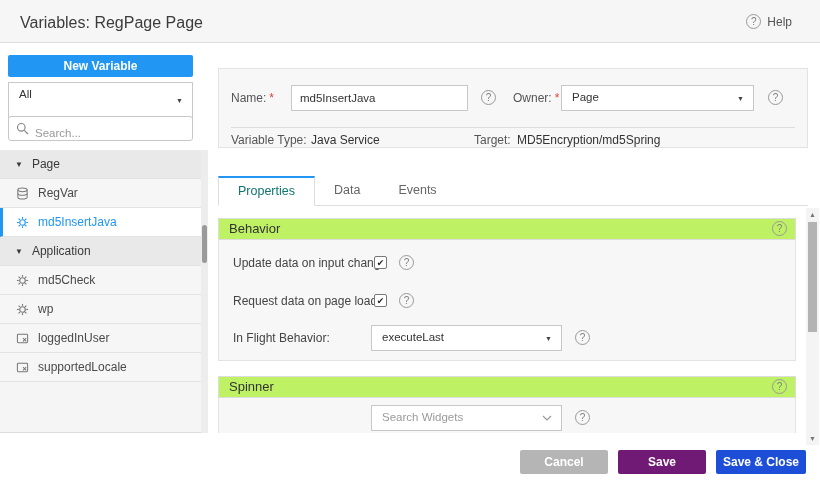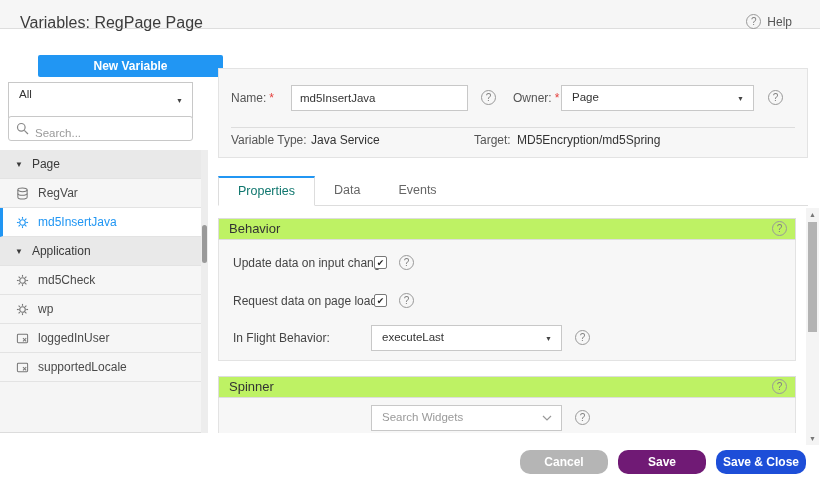--- a/index.html
+++ b/index.html
@@ -1,34 +1,34 @@
 <!DOCTYPE html>
 <html><head>
 <meta charset="utf-8">
 <style>
   * { margin:0; padding:0; box-sizing:border-box; }
   body { font-family:"Liberation Sans","DejaVu Sans",sans-serif; background:#fff; }
   #app { position:relative; width:820px; height:487px; background:#fff; overflow:hidden; }
 
   
-  .titlebar { position:absolute; left:0; top:0; width:820px; height:29px;
+  .titlebar { position:absolute; left:0; top:0; width:820px; height:43px;
               background:#f6f6f6; border-bottom:1px solid #dedede; }
   .titlebar .title { position:absolute; left:20px; top:0; line-height:45px;
                      font-size:16px; color:#3c3c3c; }
   .help-link { position:absolute; right:28px; top:14px; display:flex; align-items:center;
                gap:6px; color:#555; font-size:12px; cursor:pointer; }
 
   .help-circle { display:inline-block; width:15px; height:15px; border:1px solid #999;
                  border-radius:50%; color:#808080; font-size:10px; line-height:13px;
                  text-align:center; background:transparent; }
 
   
   .btn-new { position:absolute; left:8px; top:55px; width:185px; height:22px;
              background:#2196f3; color:#fff; border:none; border-radius:2px;
-             font-size:12px; font-weight:bold; font-family:inherit; cursor:pointer;margin-left:30px; }
+             font-size:12px; font-weight:bold; font-family:inherit; cursor:pointer; }
   .filter-select { position:absolute; left:8px; top:82px; width:185px; height:36px; }
   .search-wrap { position:absolute; left:8px; top:116px; width:185px; height:25px; }
   .search-wrap svg { position:absolute; left:8px; top:6px; }
   .search-input { width:100%; height:100%; border:1px solid #c8c8c8; border-radius:3px;
                   padding:8px 6px 0 26px; font-size:11.5px; font-family:inherit; color:#333;
                   background:#fff; outline:none; }
   .search-input::placeholder { color:#9a9a9a; }
 
   .var-list { position:absolute; left:0; top:150px; width:201px; height:283px;
               background:#f5f5f5; border-bottom:1px solid #dcdcdc; }
@@ -49,21 +49,21 @@
   
   .fselect { position:relative; background:#fff; border:1px solid #c8c8c8;
              font-size:11.5px; color:#333; line-height:23px; padding-left:10px;
              cursor:pointer; }
   .fselect .arrow { position:absolute; right:9px; top:50%; transform:translateY(-50%);
                     font-size:7px; color:#444; }
   .fselect .arrow.lite { color:#999; display:inline-flex; }
   .fselect .val.placeholder { color:#9a9a9a; }
 
   
-  .form-panel { position:absolute; left:218px; top:68px; width:590px; height:90px;
+  .form-panel { position:absolute; left:218px; top:68px; width:590px; height:80px;
                 background:#f7f7f7; border:1px solid #e3e3e3; }
   .form-panel .lbl { position:absolute; font-size:12px; color:#555; line-height:26px; }
   .req { color:#e5413e; margin-left:3px; }
   .name-input { position:absolute; left:72px; top:16px; width:177px; height:26px;
                 border:1px solid #c8c8c8; background:#fff; padding:0 8px;
                 font-size:11.5px; font-family:inherit; color:#333; outline:none; }
   .owner-select { position:absolute; left:342px; top:16px; width:193px; height:26px; }
   .form-help1 { position:absolute; left:262px; top:21px; }
   .form-help2 { position:absolute; left:549px; top:21px; }
   .form-divider { position:absolute; left:12px; right:12px; top:58px;
@@ -99,21 +99,21 @@
   .main-scroll { position:absolute; left:806px; top:208px; width:13px; height:237px;
                  background:#f4f4f4; }
   .main-scroll .sarrow { position:absolute; left:0; width:13px; text-align:center;
                          font-size:7px; color:#777; }
   .main-scroll .up { top:3px; }
   .main-scroll .down { bottom:3px; }
   .main-scroll .thumb { position:absolute; left:2px; top:14px; width:9px; height:110px;
                         background:#b3b3b3; }
 
   
-  .footer-btn { position:absolute; top:450px; height:24px; border:none; border-radius:10px;
+  .footer-btn { position:absolute; top:450px; height:24px; border:none; border-radius:2px;
                 color:#fff; font-size:12px; font-weight:bold; font-family:inherit;
                 cursor:pointer; }
   .btn-cancel { left:520px; width:88px; background:#b5b5b5; }
   .btn-save { left:618px; width:88px; background:#701a75; }
   .btn-saveclose { left:716px; width:90px; background:#1d4ed8; }
 </style>
 </head>
 <body>
 
 <div id="app">

